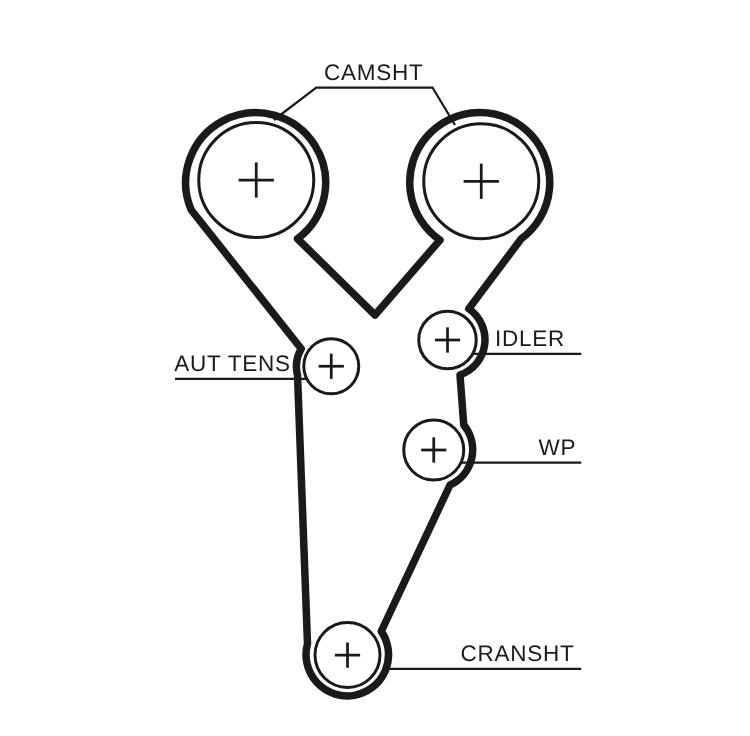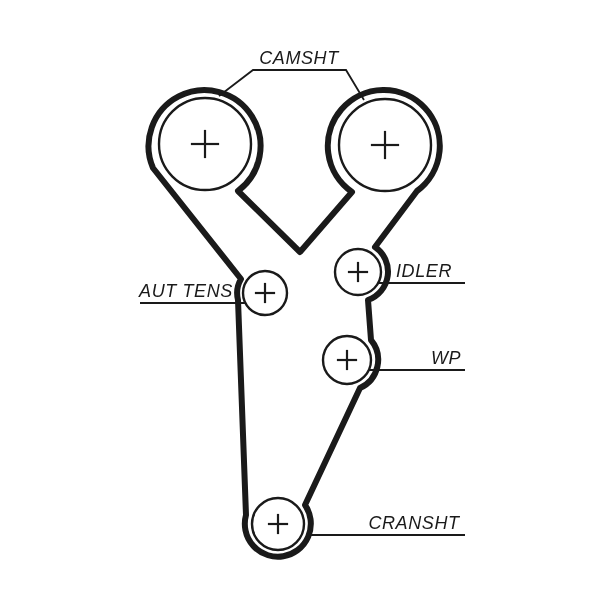--- a/index.html
+++ b/index.html
@@ -6,21 +6,20 @@
     margin: 0;
     padding: 0;
     background: #ffffff;
   }
   .stage {
     position: relative;
     width: 532px;
     height: 589px;
     background: var(--bg, #ffffff);
     overflow: hidden;
-    font-style: italic;
   }
   svg { display: block; }
   .belt {
     fill: none;
     stroke: var(--line, #1a1a1a);
     stroke-width: 6;
     stroke-linejoin: round;
     stroke-linecap: round;
   }
   .pulley {

